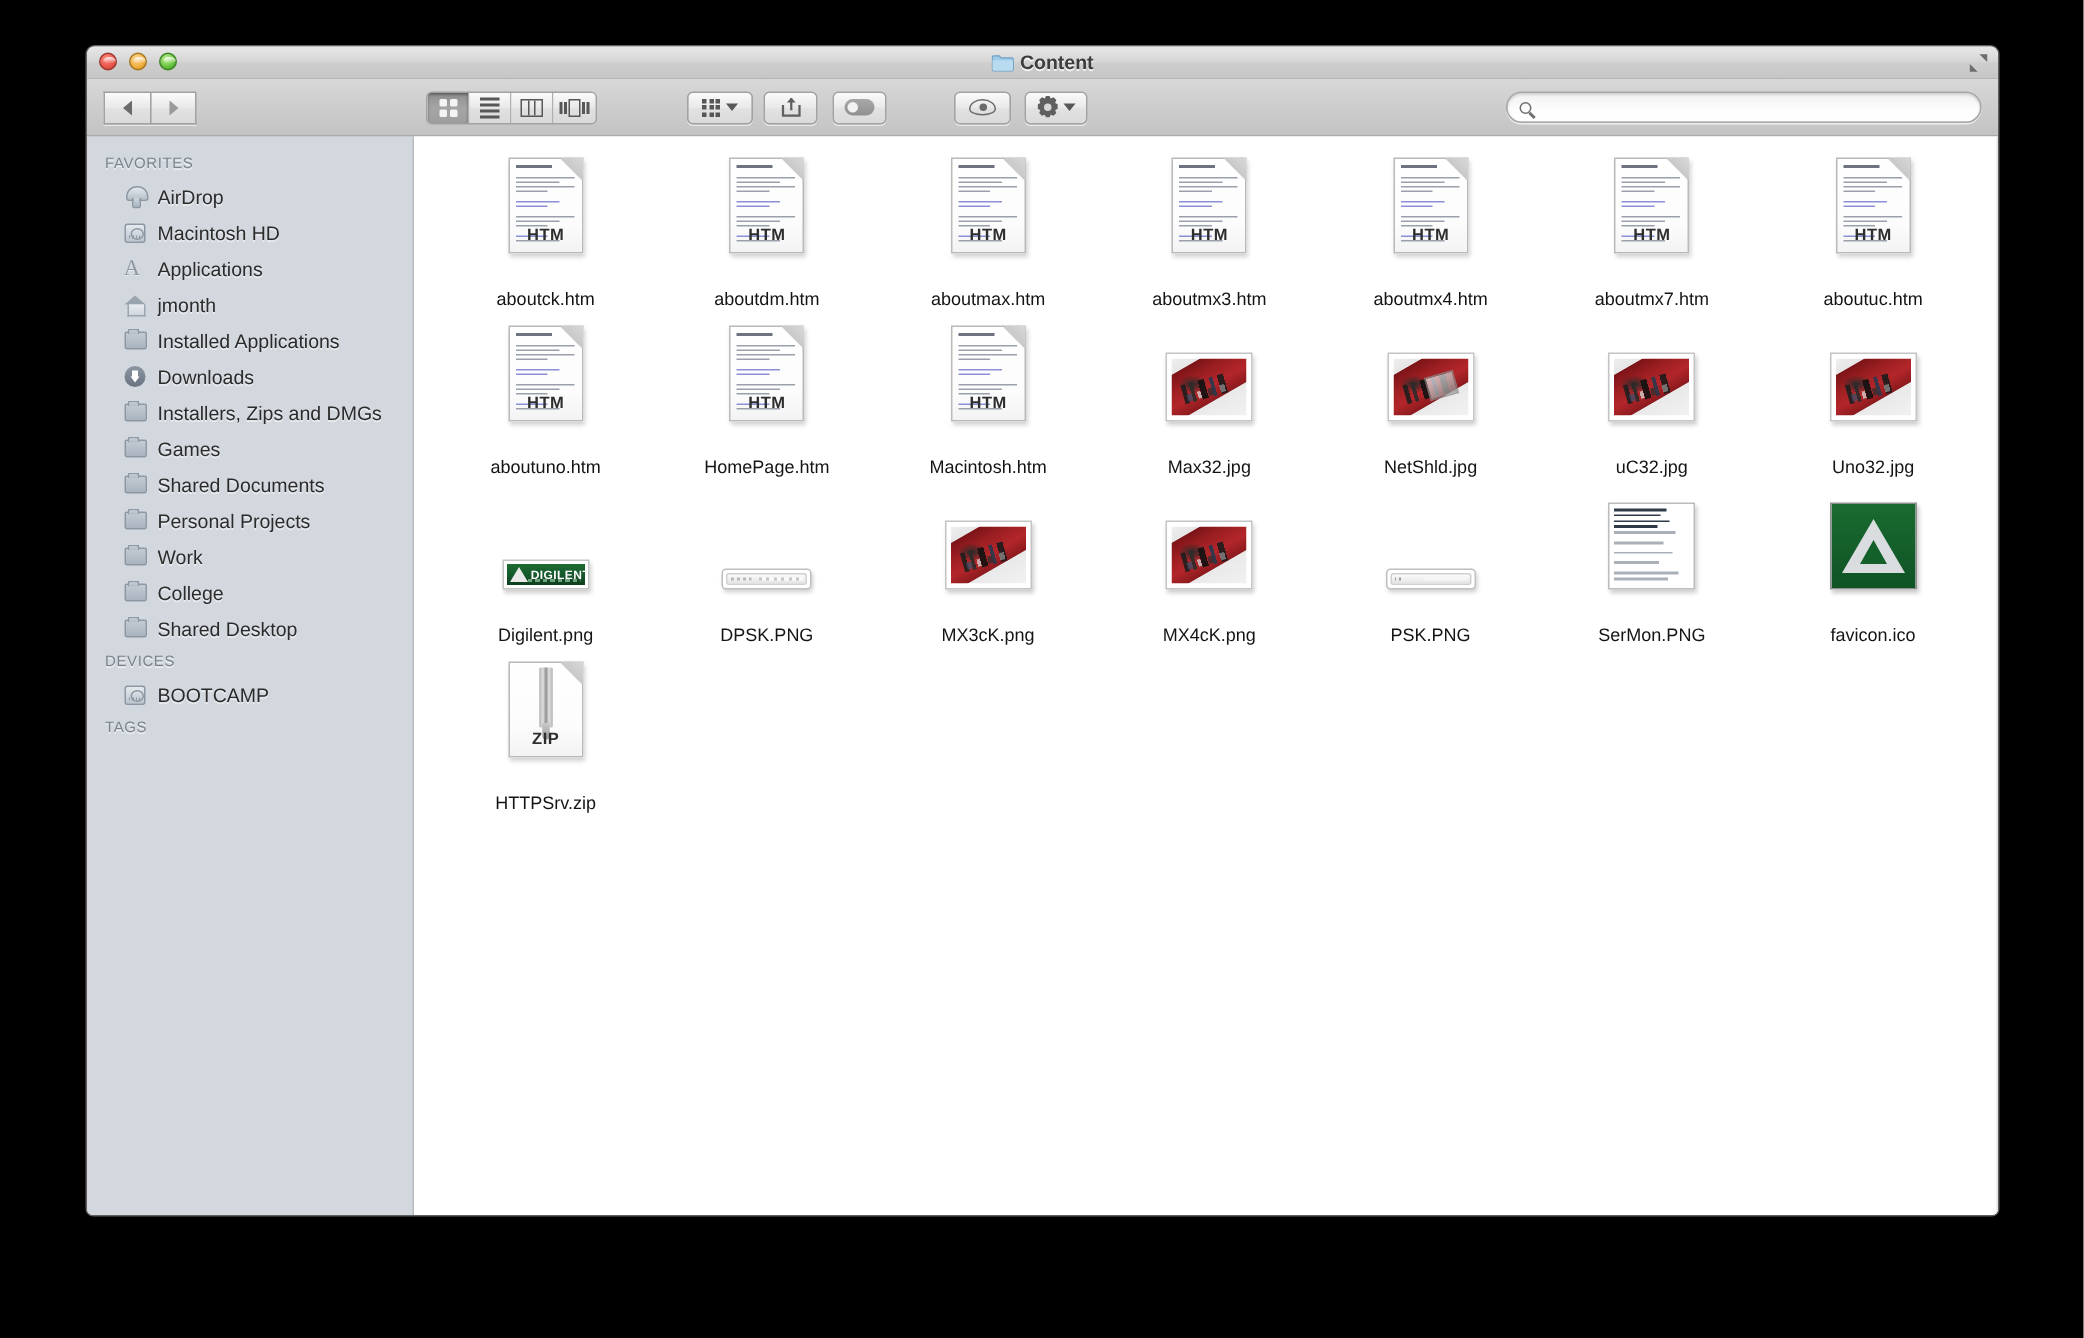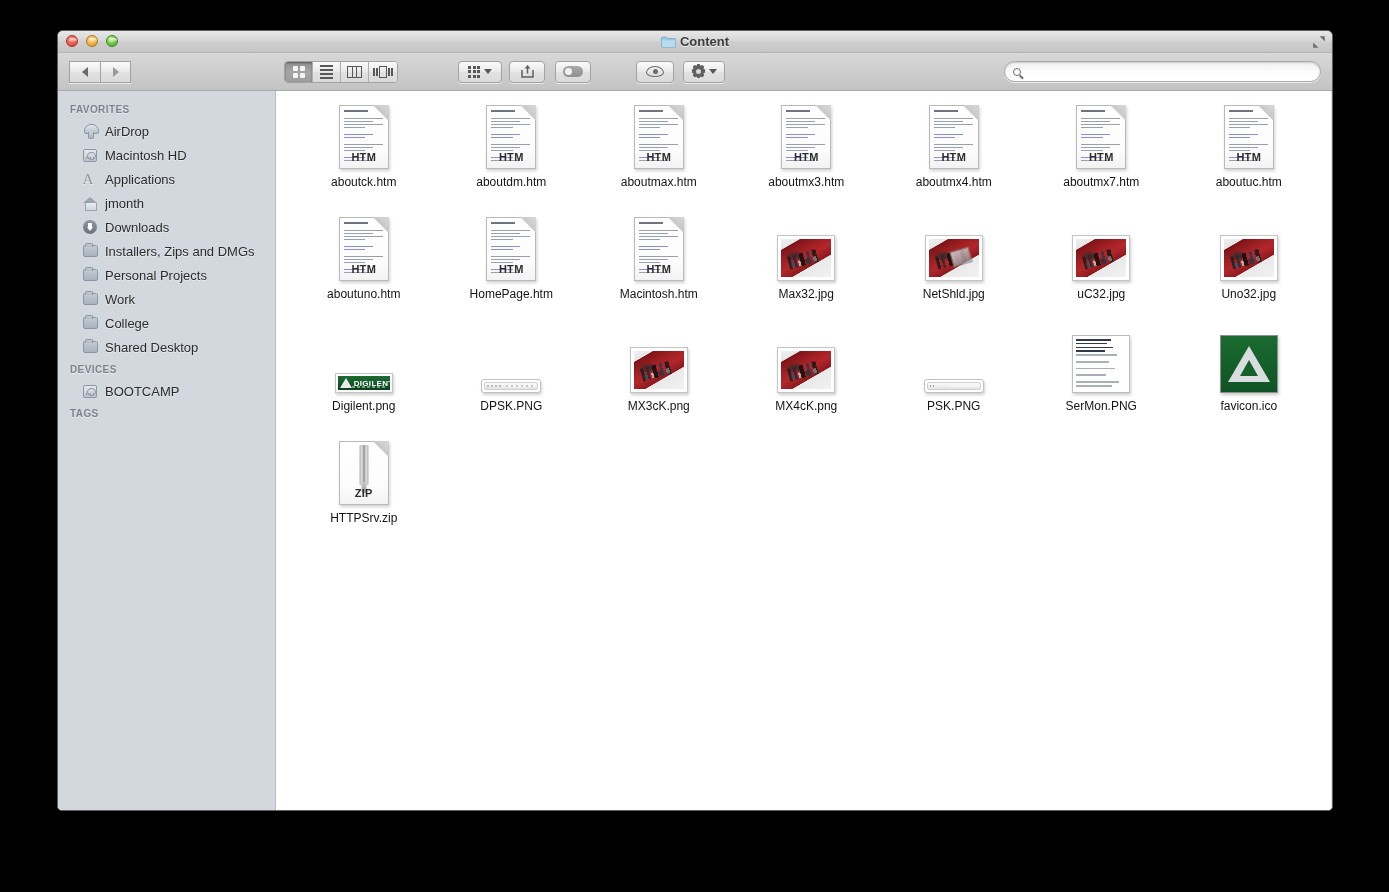--- a/index.html
+++ b/index.html
@@ -241,21 +241,21 @@
   #sidebar {
     width: 218px;
     background: #d2d8de;
     border-right: 1px solid #b6bcc2;
     padding-top: 8px;
     overflow: hidden;
     flex: none;
   }
   .sb-header {
     font-size: 10px;
-    font-weight: bold;
+    font-weight: normal;
     letter-spacing: 0.4px;
     color: #7b838c;
     text-transform: uppercase;
     padding: 5px 0 4px 12px;
     text-shadow: 0 1px 0 rgba(255,255,255,0.55);
   }
   .sb-item {
     display: flex;
     align-items: center;
     height: 24px;
@@ -295,21 +295,21 @@
     padding-top: 4px;
     cursor: default;
   }
   .file-icon-box {
     height: 66px;
     display: flex;
     align-items: flex-end;
     justify-content: flex-end;
   }
   .file-label {
-    margin-top: 6px;
+    margin-top: 23px;
     font-size: 12px;
     color: #141414;
     text-align: center;
     line-height: 14px;
     max-width: 136px;
     word-break: break-all;
   }
 
   
   .doc-icon {
@@ -743,29 +743,47 @@
           <span class="sb-label">Applications</span>
         </div>
         <div class="sb-item">
           <span class="sb-ico">
             <span class="ico-home"></span>
           </span>
           <span class="sb-label">jmonth</span>
         </div>
         <div class="sb-item">
           <span class="sb-ico">
+            <span class="ico-folder"></span>
+          </span>
+          <span class="sb-label">Installed Applications</span>
+        </div>
+        <div class="sb-item">
+          <span class="sb-ico">
             <span class="ico-download"></span>
           </span>
           <span class="sb-label">Downloads</span>
         </div>
         <div class="sb-item">
           <span class="sb-ico">
             <span class="ico-folder"></span>
           </span>
           <span class="sb-label">Installers, Zips and DMGs</span>
+        </div>
+        <div class="sb-item">
+          <span class="sb-ico">
+            <span class="ico-folder"></span>
+          </span>
+          <span class="sb-label">Games</span>
+        </div>
+        <div class="sb-item">
+          <span class="sb-ico">
+            <span class="ico-folder"></span>
+          </span>
+          <span class="sb-label">Shared Documents</span>
         </div>
         <div class="sb-item">
           <span class="sb-ico">
             <span class="ico-folder"></span>
           </span>
           <span class="sb-label">Personal Projects</span>
         </div>
         <div class="sb-item">
           <span class="sb-ico">
             <span class="ico-folder"></span>

